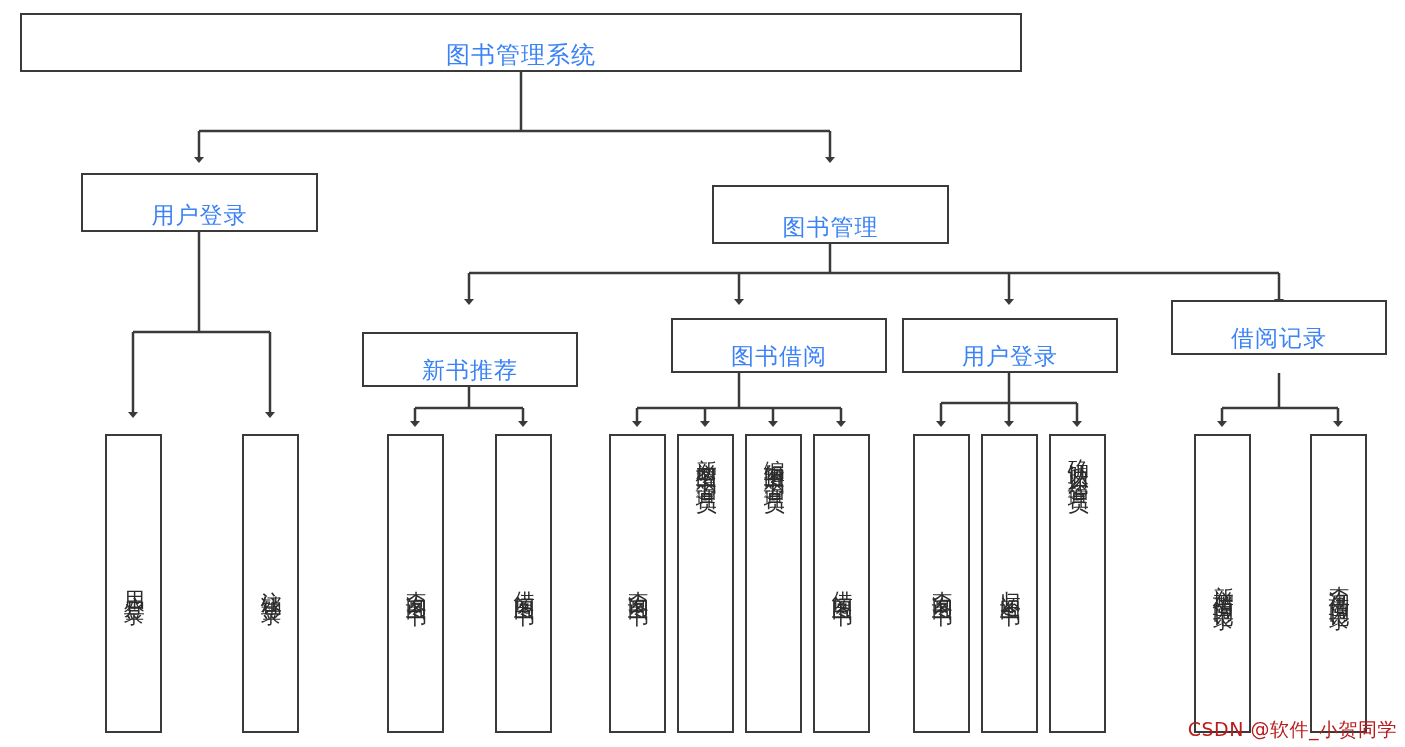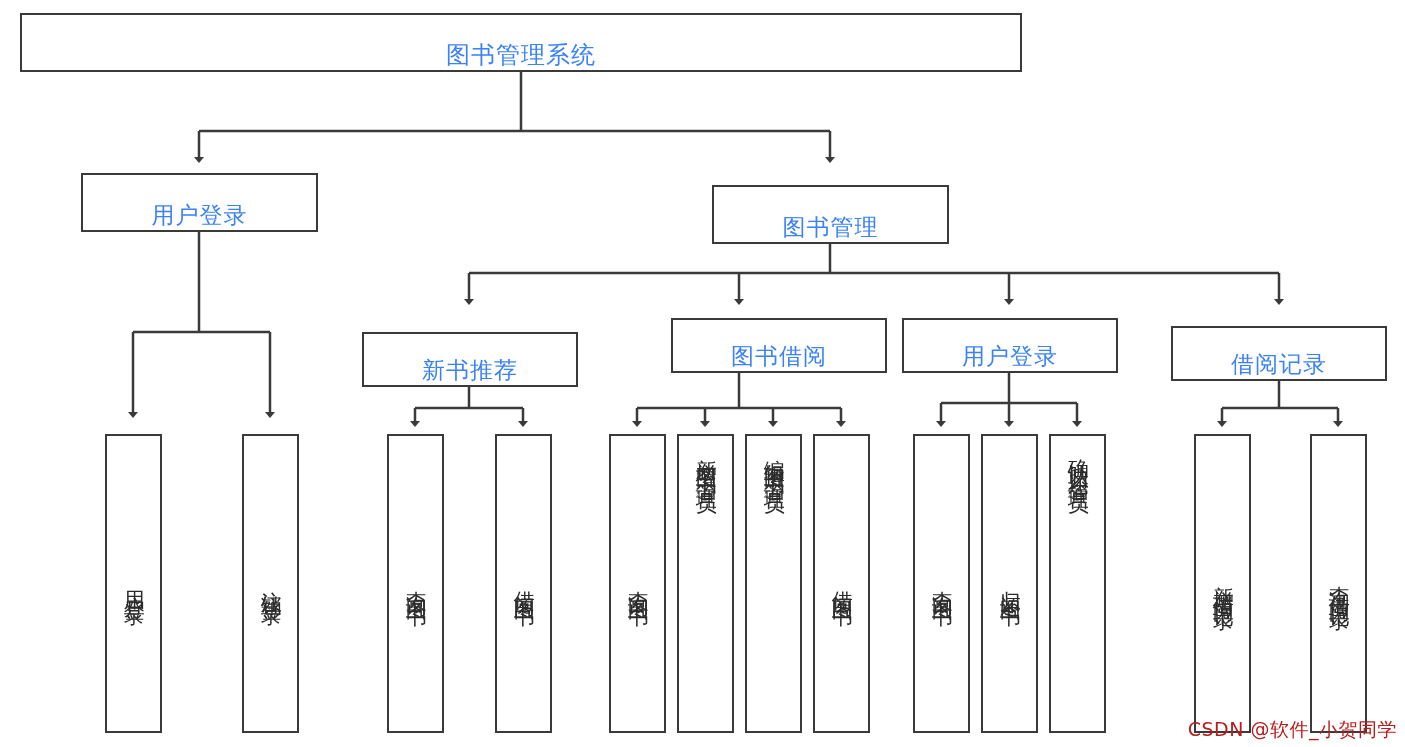--- a/index.html
+++ b/index.html
@@ -149,21 +149,21 @@
 
   <div class="node horiz" style="left:362px; top:332px; width:216px; height:55px;">
     <span>新书推荐</span>
   </div>
   <div class="node horiz" style="left:632px; top:318px; width:216px; height:55px;margin-left:39px;">
     <span>图书借阅</span>
   </div>
   <div class="node horiz" style="left:902px; top:318px; width:216px; height:55px;">
     <span>用户登录</span>
   </div>
-  <div class="node horiz" style="left:1171px; top:326px; width:216px; height:55px;">
+  <div class="node horiz" style="left:1171px; top:300px; width:216px; height:55px;">
     <span>借阅记录</span>
   </div>
 
   <div class="leaf tall-center" style="left:105px; top:434px; width:57px; height:299px;">
     <span class="vtext">用户登录</span>
   </div>
   <div class="leaf tall-center" style="left:242px; top:434px; width:57px; height:299px;">
     <span class="vtext">注销登录</span>
   </div>
 

